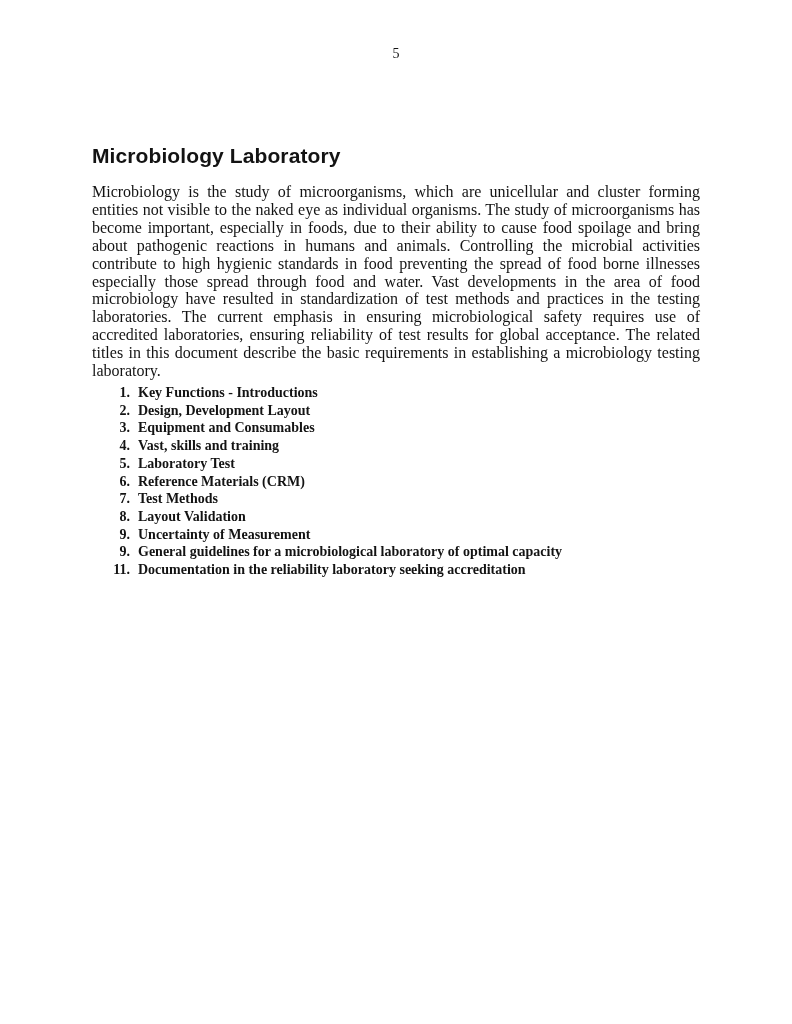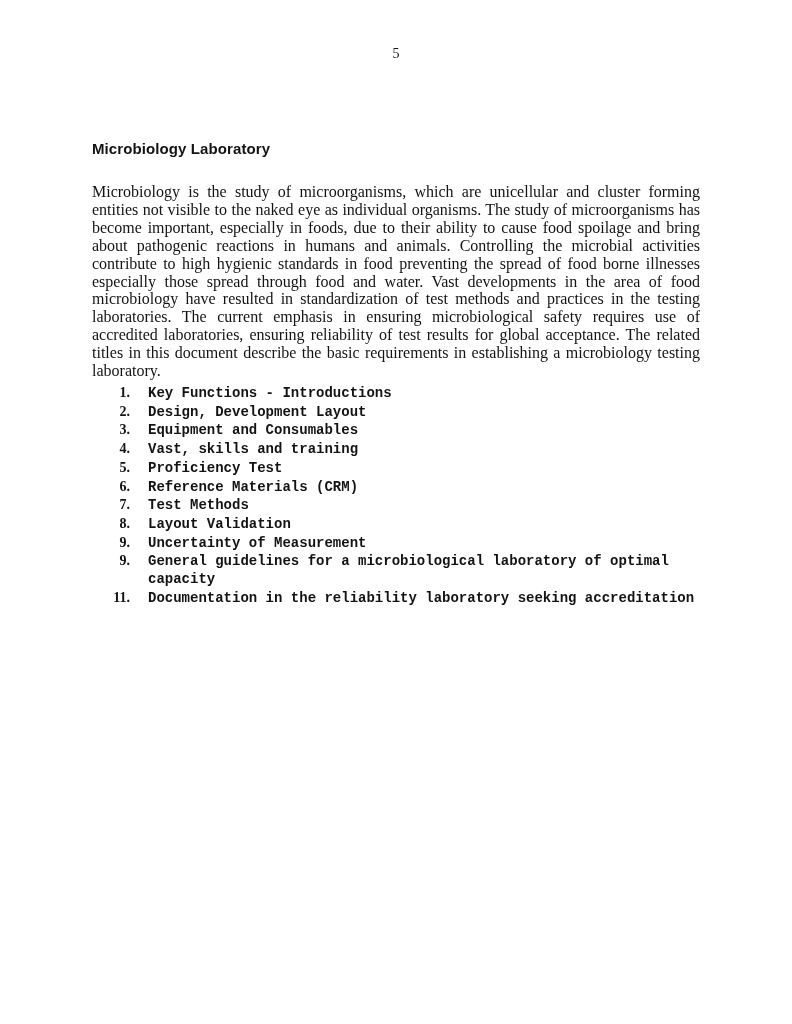--- a/index.html
+++ b/index.html
@@ -28,21 +28,21 @@
     text-align: center;
     font-size: 14px;
     font-family: "Liberation Serif", serif;
   }
   .doc-heading {
     position: absolute;
     top: 130px;
     left: 92px;
     font-family: "Liberation Sans", "DejaVu Sans", sans-serif;
     font-weight: bold;
-    font-size: 15px;
+    font-size: 21px;
     letter-spacing: 0.1px;
   }
   .doc-paragraph {
     position: absolute;
     top: 167px;
     left: 92px;
     width: 608px;
     font-size: 16px;
     line-height: 17.9px;
     text-align: justify;
@@ -65,23 +65,22 @@
     display: inline-block;
     width: 38px;
     min-width: 38px;
     text-align: right;
     font-weight: bold;
   }
   .list-item .num.regular {
     font-weight: bold;
   }
   .list-item .txt {
-    margin-left: 18px;
+    margin-left: 8px;
     font-weight: bold;
-    font-family: Liberation Mono, monospace;
   }
 </style>
 </head>
 <body>
 
 <div class="page">
 
   <div class="page-number">5</div>
 
   <h1 class="doc-heading">Microbiology Laboratory</h1>
@@ -100,21 +99,21 @@
     <div class="list-item">
       <span class="num">3.</span>
       <span class="txt">Equipment and Consumables</span>
     </div>
     <div class="list-item">
       <span class="num">4.</span>
       <span class="txt">Vast, skills and training</span>
     </div>
     <div class="list-item">
       <span class="num">5.</span>
-      <span class="txt">Proficiency Test</span>
+      <span class="txt">Laboratory Test</span>
     </div>
     <div class="list-item">
       <span class="num">6.</span>
       <span class="txt">Reference Materials (CRM)</span>
     </div>
     <div class="list-item">
       <span class="num">7.</span>
       <span class="txt">Test Methods</span>
     </div>
     <div class="list-item">

